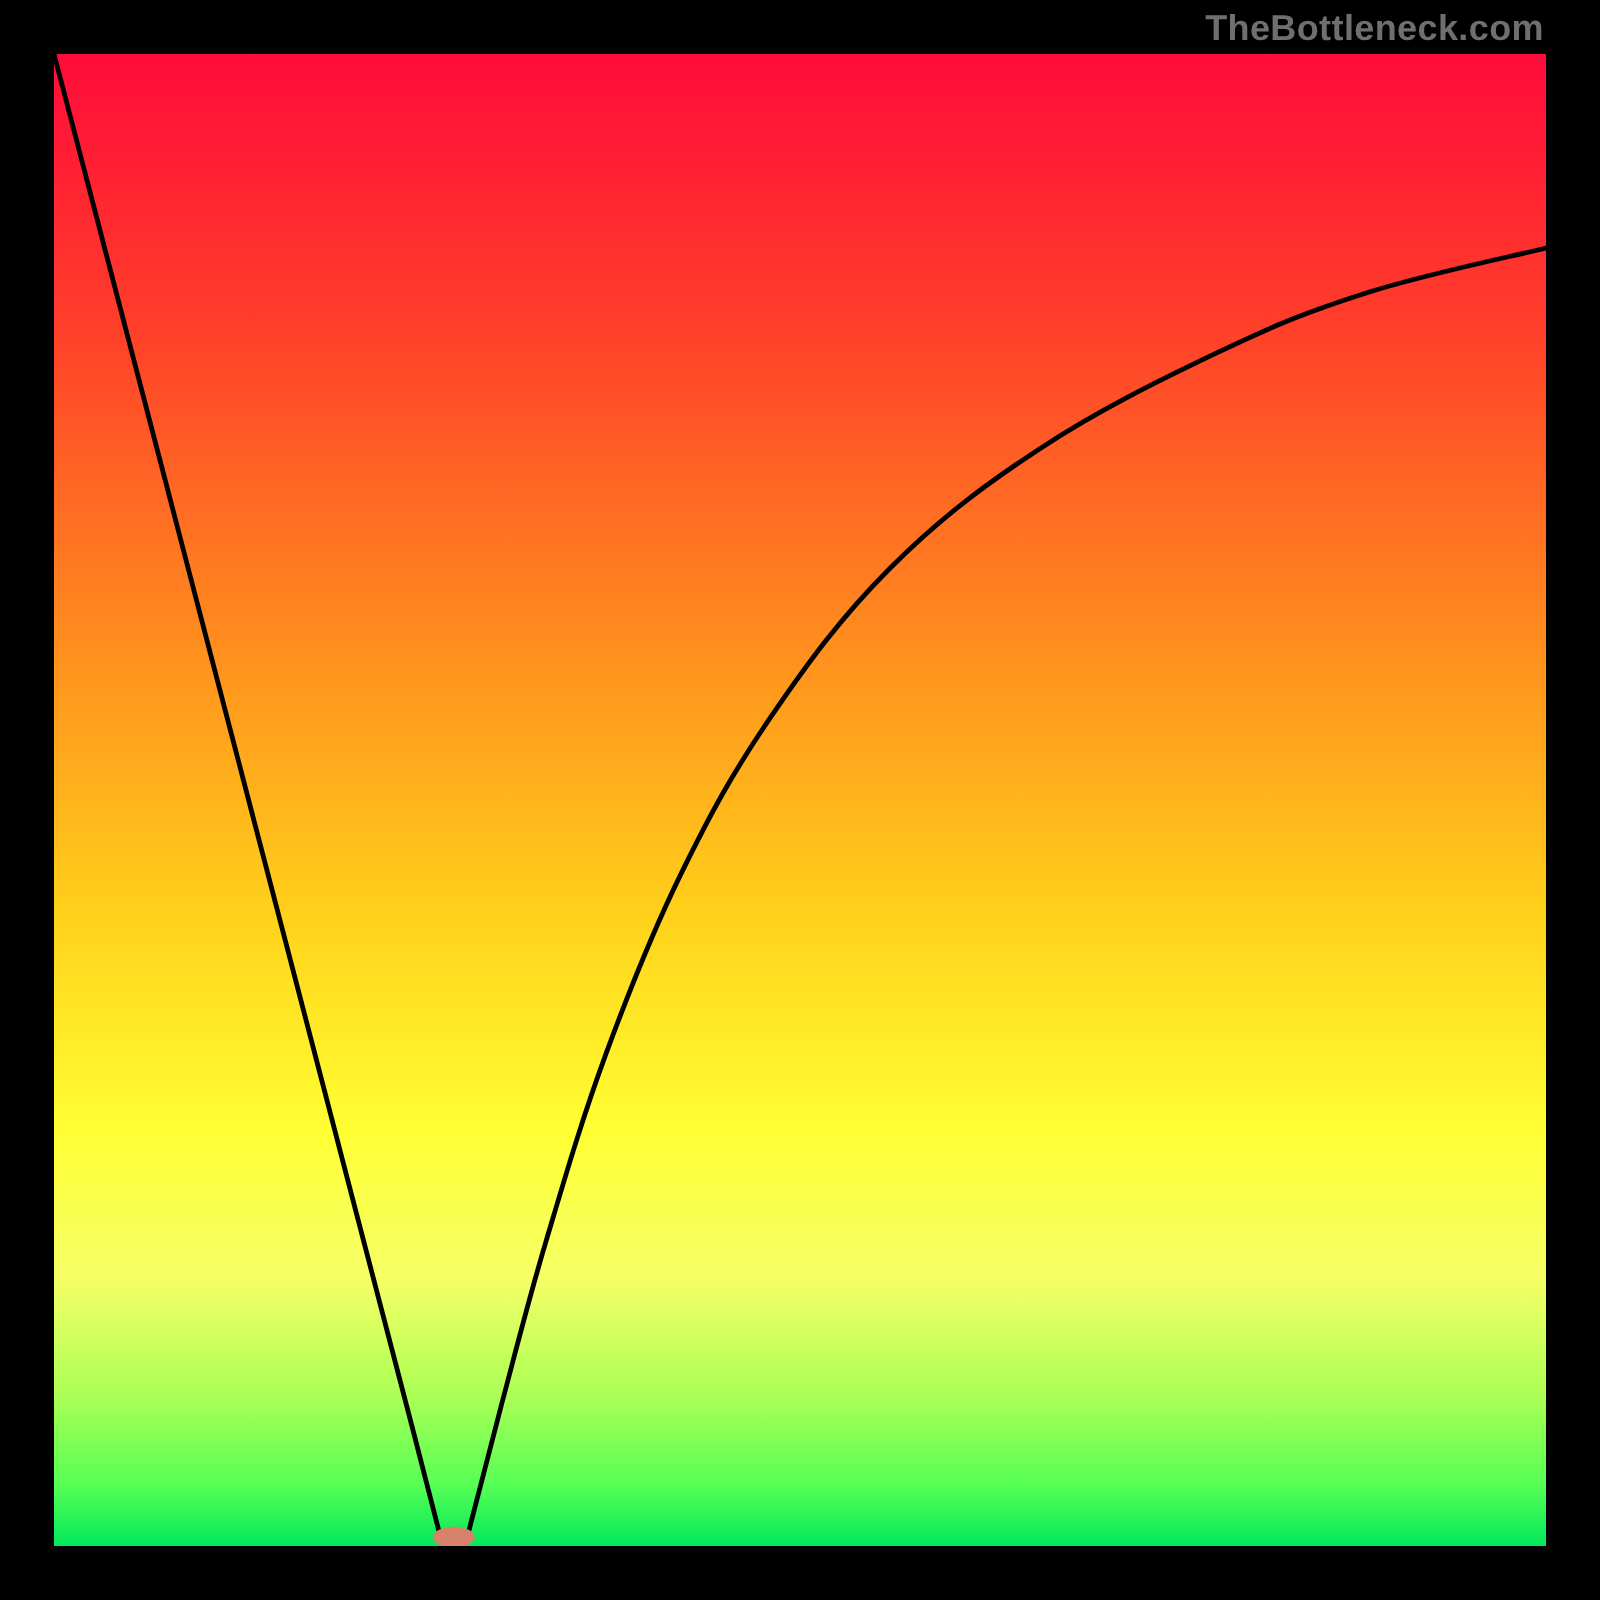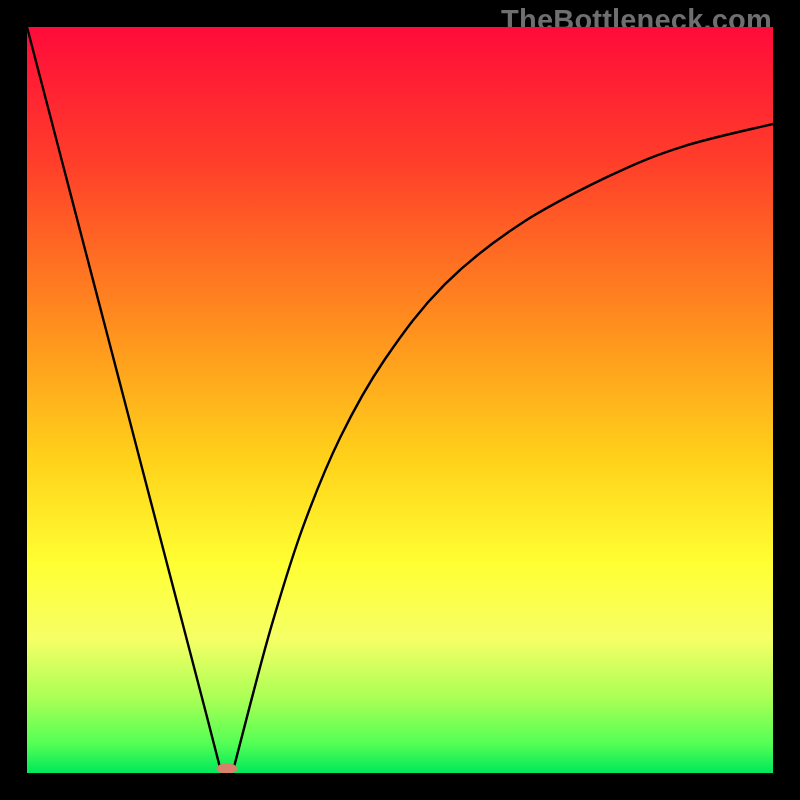--- a/index.html
+++ b/index.html
@@ -23,21 +23,21 @@
     top: 27px;
     left: 27px;
     width: 746px;
     height: 746px;
     overflow: hidden;
   }
   .watermark {
     position: absolute;
     top: 4px;
     right: 28px;
-    font-size: 29px;
+    font-size: 18px;
     font-weight: 600;
     color: #6f6f6f;
     letter-spacing: 0.2px;
   }
   svg { display: block; }
 </style>
 </head>
 <body>
 
 <div class="frame">

